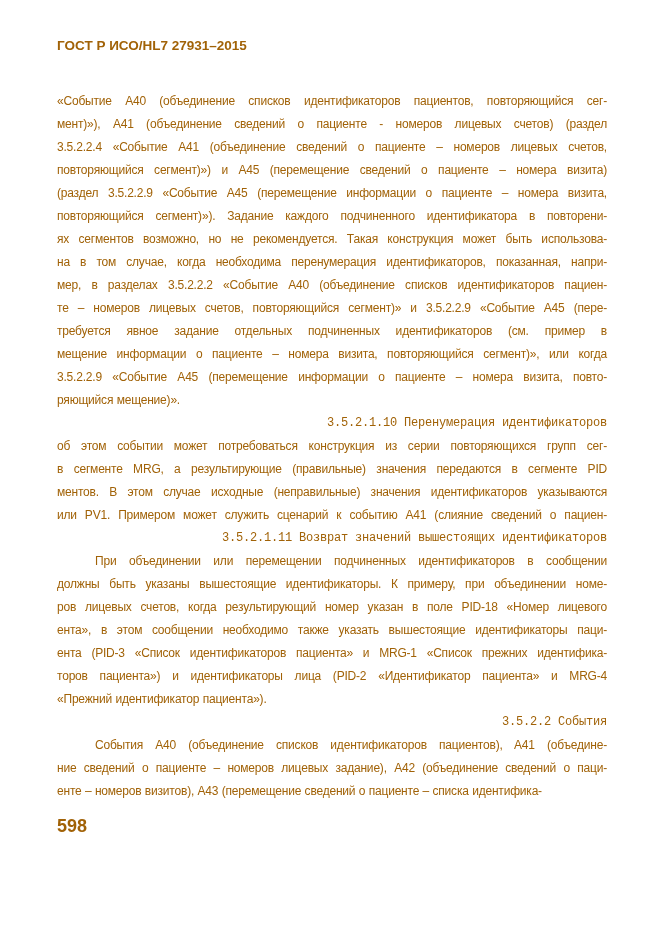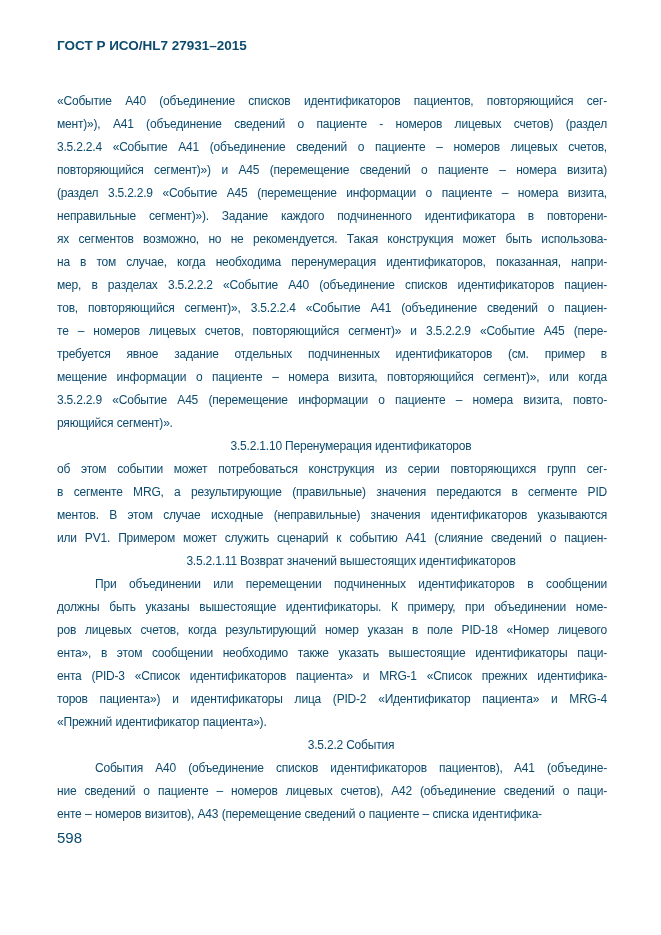--- a/index.html
+++ b/index.html
@@ -8,21 +8,21 @@
     background: #ffffff;
   }
   .page {
     position: relative;
     width: 661px;
     height: 935px;
     background: #ffffff;
     box-sizing: border-box;
     padding: 36px 54px 0 57px;
     font-family: "Liberation Sans", "DejaVu Sans", sans-serif;
-    color: #0c4a6e;
+    color: #a16207;
     overflow: hidden;
   }
   .doc-header {
     font-size: 13.5px;
     font-weight: bold;
     letter-spacing: 0;
     line-height: 20px;
     margin-bottom: 6px;
     white-space: nowrap;
   }
@@ -45,51 +45,51 @@
     text-align-last: left;
   }
   .line.first-indent {
     text-indent: 38px;
   }
   .heading {
     font-size: 12px;
     line-height: 23px;
     letter-spacing: -0.2px;
     padding-left: 38px;
-    text-align: center;
+    text-align: right;
+    font-family: Liberation Mono, monospace;
   }
   .page-number {
-    font-size: 15px;
-    font-weight: normal;
+    font-size: 18px;
+    font-weight: bold;
     line-height: 23px;
-    margin-top: 0;
+    margin-top: 12px;
   }
 </style>
 </head>
 <body>
 
 <div class="page">
   <div class="doc-header">ГОСТ Р ИСО/HL7 27931–2015</div>
   <div class="doc-body">
       <div class="paragraph">
         <div class="line">«Событие A40 (объединение списков идентификаторов пациентов, повторяющийся сег-</div>
         <div class="line">мент)»), A41 (объединение сведений о пациенте - номеров лицевых счетов) (раздел</div>
         <div class="line">3.5.2.2.4 «Событие A41 (объединение сведений о пациенте – номеров лицевых счетов,</div>
         <div class="line">повторяющийся сегмент)») и A45 (перемещение сведений о пациенте – номера визита)</div>
         <div class="line">(раздел 3.5.2.2.9 «Событие A45 (перемещение информации о пациенте – номера визита,</div>
-        <div class="line">неправильные сегмент)»). Задание каждого подчиненного идентификатора в повторени-</div>
+        <div class="line">повторяющийся сегмент)»). Задание каждого подчиненного идентификатора в повторени-</div>
         <div class="line">ях сегментов возможно, но не рекомендуется. Такая конструкция может быть использова-</div>
         <div class="line">на в том случае, когда необходима перенумерация идентификаторов, показанная, напри-</div>
         <div class="line">мер, в разделах 3.5.2.2.2 «Событие A40 (объединение списков идентификаторов пациен-</div>
-        <div class="line">тов, повторяющийся сегмент)», 3.5.2.2.4 «Событие A41 (объединение сведений о пациен-</div>
         <div class="line">те – номеров лицевых счетов, повторяющийся сегмент)» и 3.5.2.2.9 «Событие A45 (пере-</div>
         <div class="line">требуется явное задание отдельных подчиненных идентификаторов (см. пример в</div>
         <div class="line">мещение информации о пациенте – номера визита, повторяющийся сегмент)», или когда</div>
         <div class="line">3.5.2.2.9 «Событие A45 (перемещение информации о пациенте – номера визита, повто-</div>
-        <div class="line last">ряющийся сегмент)».</div>
+        <div class="line last">ряющийся мещение)».</div>
       </div>
       <div class="heading">3.5.2.1.10 Перенумерация идентификаторов</div>
       <div class="paragraph">
         <div class="line">об этом событии может потребоваться конструкция из серии повторяющихся групп сег-</div>
         <div class="line">в сегменте MRG, а результирующие (правильные) значения передаются в сегменте PID</div>
         <div class="line">ментов. В этом случае исходные (неправильные) значения идентификаторов указываются</div>
         <div class="line">или PV1. Примером может служить сценарий к событию A41 (слияние сведений о пациен-</div>
       </div>
       <div class="heading">3.5.2.1.11 Возврат значений вышестоящих идентификаторов</div>
       <div class="paragraph">
@@ -97,18 +97,18 @@
         <div class="line">должны быть указаны вышестоящие идентификаторы. К примеру, при объединении номе-</div>
         <div class="line">ров лицевых счетов, когда результирующий номер указан в поле PID-18 «Номер лицевого</div>
         <div class="line">ента», в этом сообщении необходимо также указать вышестоящие идентификаторы паци-</div>
         <div class="line">ента (PID-3 «Список идентификаторов пациента» и MRG-1 «Список прежних идентифика-</div>
         <div class="line">торов пациента») и идентификаторы лица (PID-2 «Идентификатор пациента» и MRG-4</div>
         <div class="line last">«Прежний идентификатор пациента»).</div>
       </div>
       <div class="heading">3.5.2.2 События</div>
       <div class="paragraph">
         <div class="line first-indent">События A40 (объединение списков идентификаторов пациентов), A41 (объедине-</div>
-        <div class="line">ние сведений о пациенте – номеров лицевых счетов), A42 (объединение сведений о паци-</div>
+        <div class="line">ние сведений о пациенте – номеров лицевых задание), A42 (объединение сведений о паци-</div>
         <div class="line last">енте – номеров визитов), A43 (перемещение сведений о пациенте – списка идентифика-</div>
       </div>
     </div>
   <div class="page-number">598</div>
 </div>
 
 </body></html>

